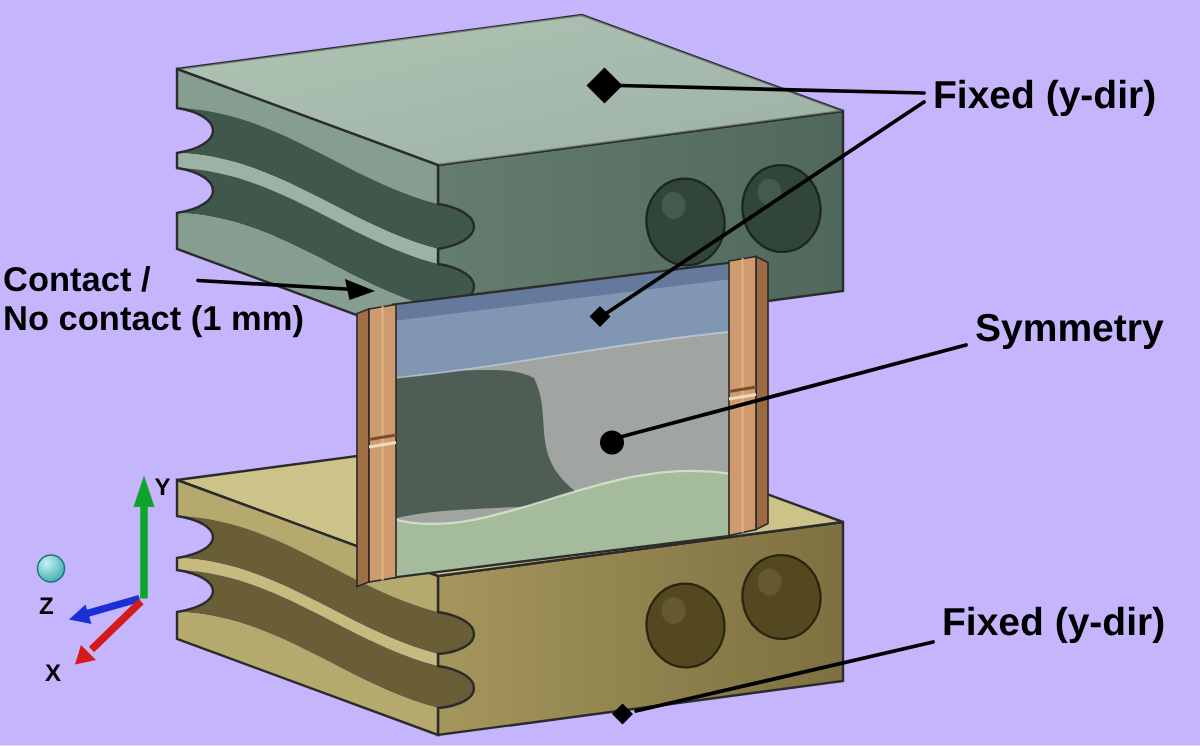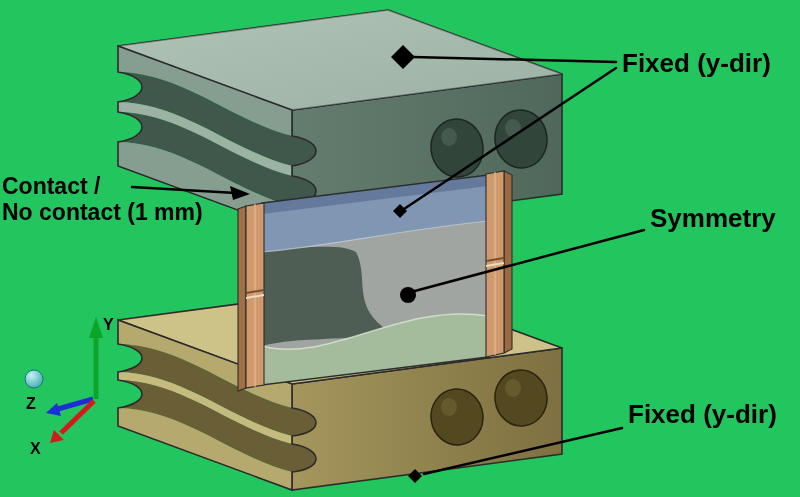--- a/index.html
+++ b/index.html
@@ -1,16 +1,16 @@
 <!DOCTYPE html>
 <html><head>
 <meta charset="utf-8">
 <style>
   html,body{margin:0;padding:0;background:#ffffff;}
-  #stage{position:relative;width:800px;height:497px;background:#22c55e;overflow:hidden;
+  #stage{position:relative;width:800px;height:497px;background:#c4b5fd;overflow:hidden;
          font-family:"Liberation Sans",sans-serif;}
   svg{display:block}
   text{font-family:"Liberation Sans",sans-serif;font-weight:700;fill:#000;}
   .lbl-big{font-size:26px;}
   .lbl-small{font-size:23px;}
   .axis-lbl{font-size:16px;}
 </style>
 </head>
 <body>
 

